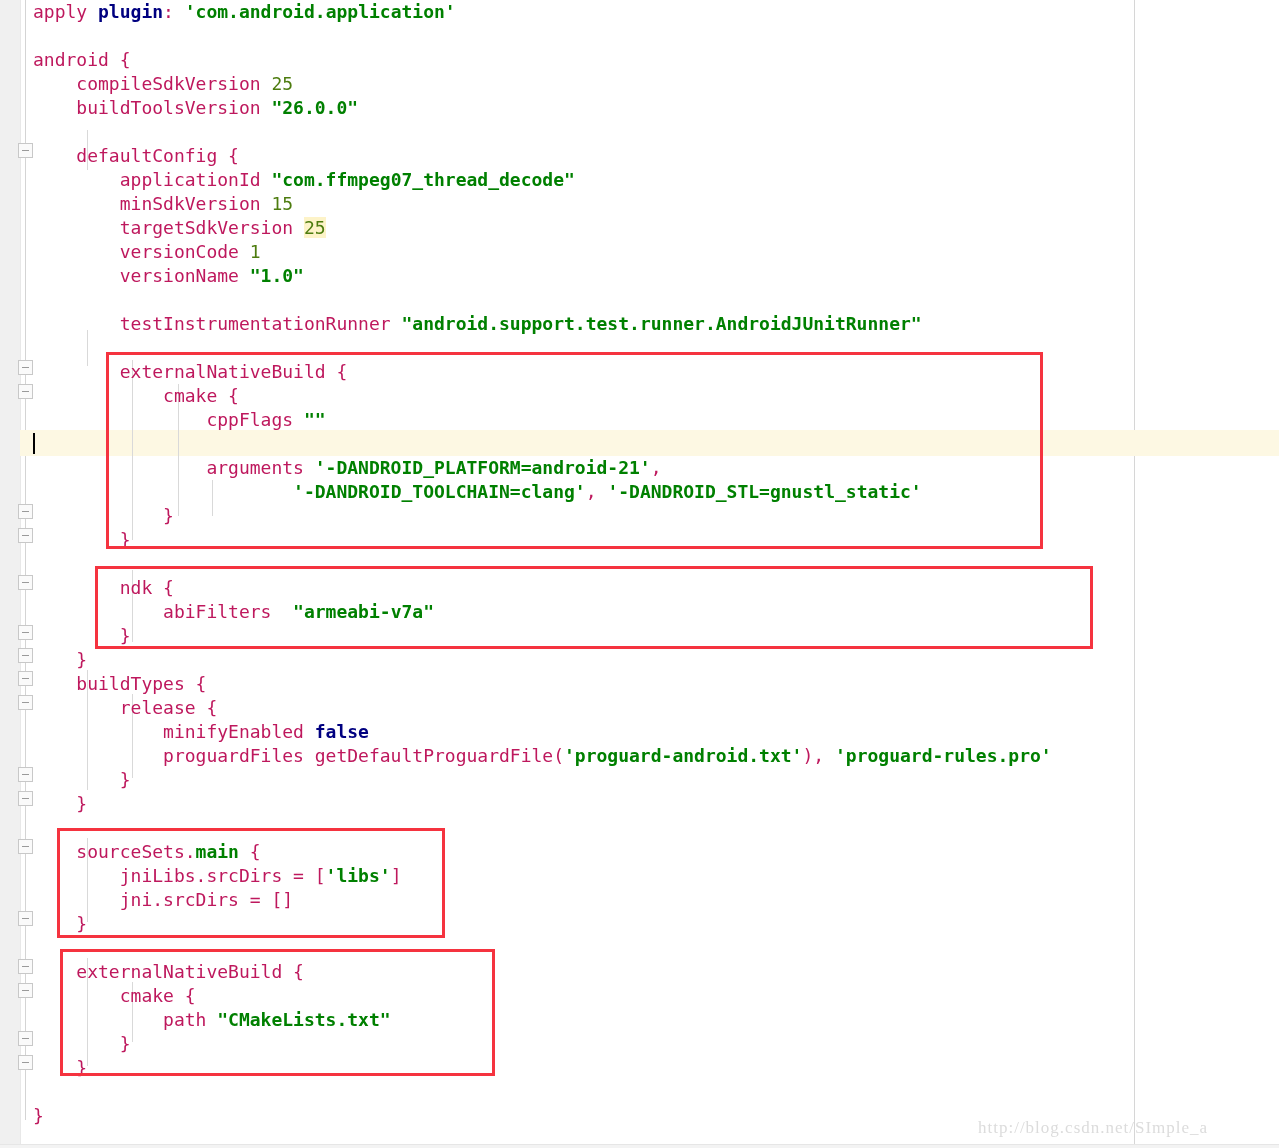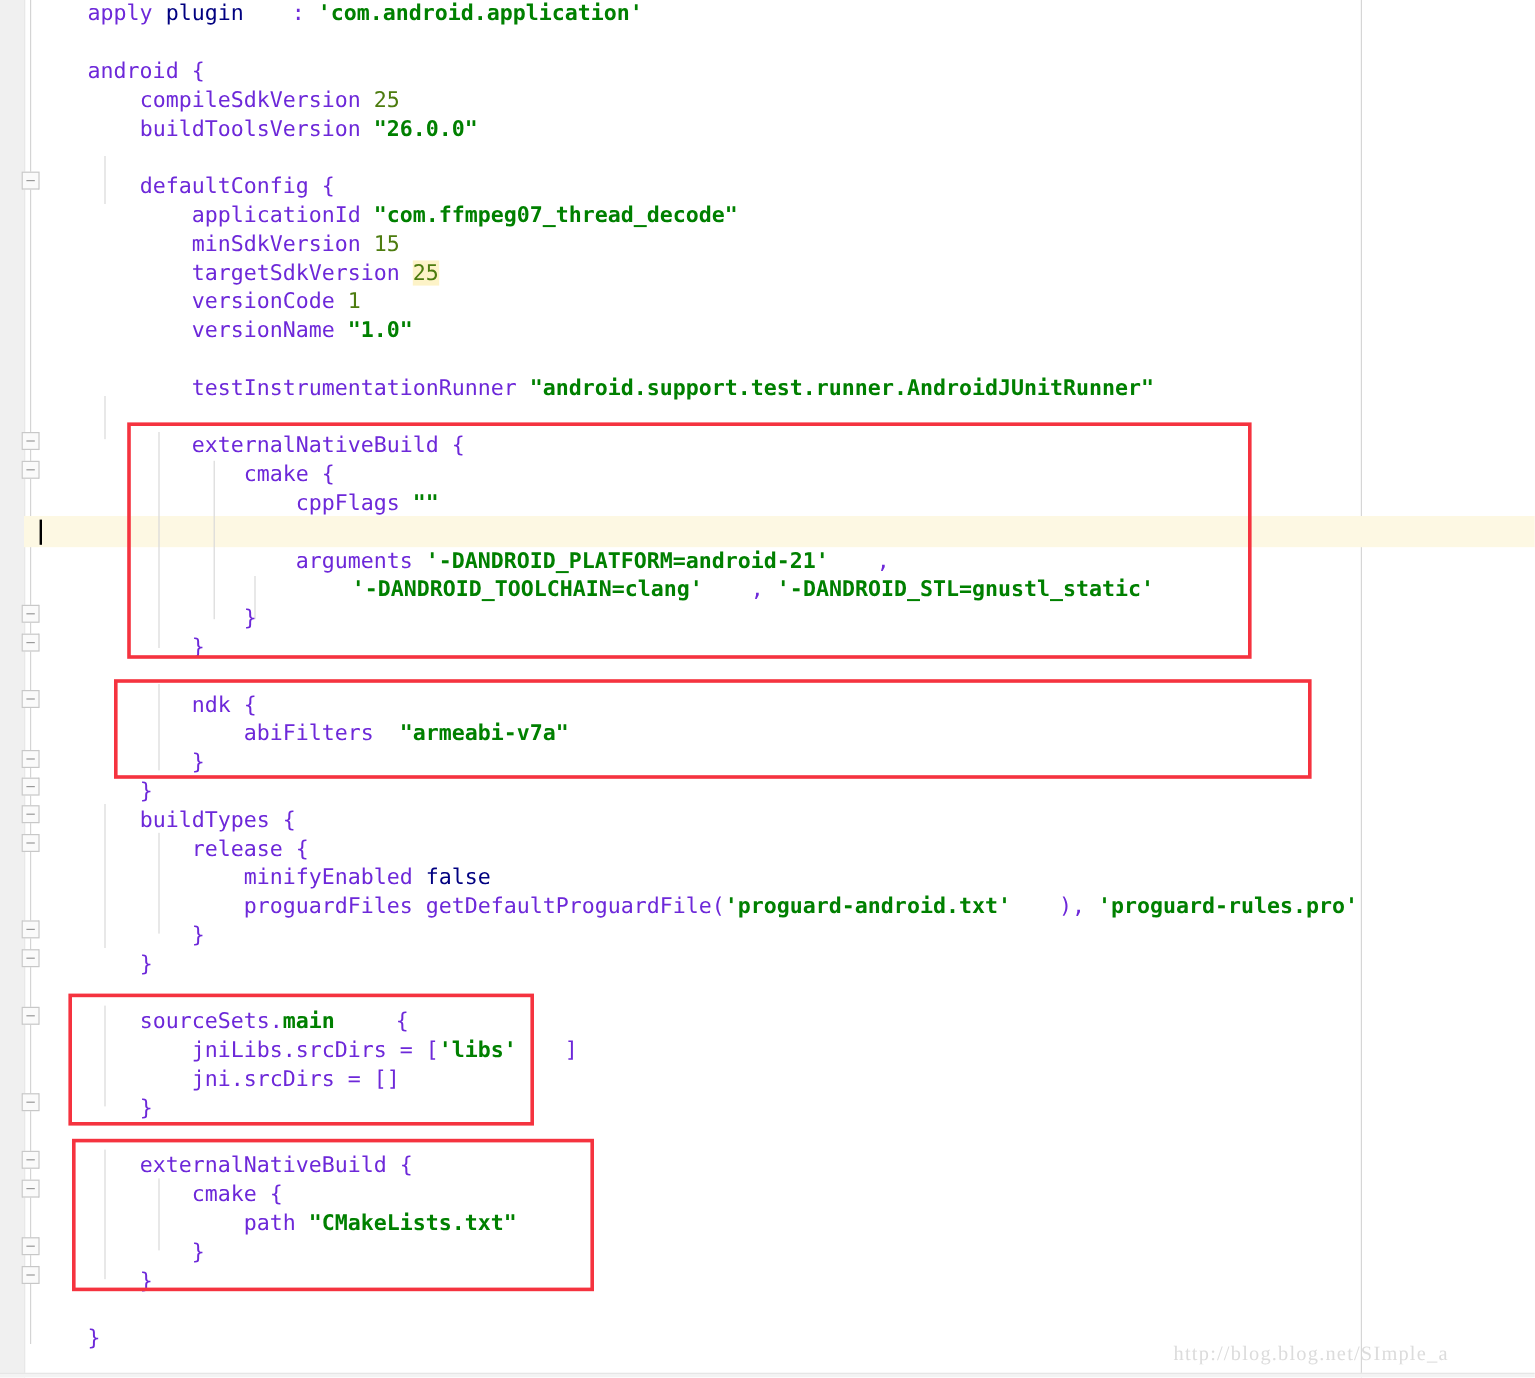--- a/index.html
+++ b/index.html
@@ -105,24 +105,24 @@
     font-size: 18px;
     line-height: 24px;
     white-space: pre;
     color: #000000;
     letter-spacing: 0;
   }
   .ln {
     height: 24px;
     white-space: pre;
   }
-  .kw   { color: #000080; font-weight: normal; }
+  .kw   { color: #000080; font-weight: bold; }
   .str  { color: #008000; font-weight: bold; }
   .num  { color: #4d7c0f; }
-  .plain{ color: #6d28d9; margin-left: 40px; }
+  .plain{ color: #be185d; }
   .hl-token { background: #fdf3c8; }
 
   
   .indent-guide {
     position: absolute;
     width: 1px;
     background: #d9d9d9;
   }
 
   
@@ -200,15 +200,15 @@
 
   <div id="code"><div class="ln"><span class="plain">apply </span><span class="kw">plugin</span><span class="plain">: </span><span class="str">'com.android.application'</span></div><div class="ln">​</div><div class="ln"><span class="plain">android {</span></div><div class="ln"><span>    </span><span class="plain">compileSdkVersion </span><span class="num">25</span></div><div class="ln"><span>    </span><span class="plain">buildToolsVersion </span><span class="str">"26.0.0"</span></div><div class="ln">​</div><div class="ln"><span>    </span><span class="plain">defaultConfig {</span></div><div class="ln"><span>        </span><span class="plain">applicationId </span><span class="str">"com.ffmpeg07_thread_decode"</span></div><div class="ln"><span>        </span><span class="plain">minSdkVersion </span><span class="num">15</span></div><div class="ln"><span>        </span><span class="plain">targetSdkVersion </span><span class="num hl-token">25</span></div><div class="ln"><span>        </span><span class="plain">versionCode </span><span class="num">1</span></div><div class="ln"><span>        </span><span class="plain">versionName </span><span class="str">"1.0"</span></div><div class="ln">​</div><div class="ln"><span>        </span><span class="plain">testInstrumentationRunner </span><span class="str">"android.support.test.runner.AndroidJUnitRunner"</span></div><div class="ln">​</div><div class="ln"><span>        </span><span class="plain">externalNativeBuild {</span></div><div class="ln"><span>            </span><span class="plain">cmake {</span></div><div class="ln"><span>                </span><span class="plain">cppFlags </span><span class="str">""</span></div><div class="ln">​</div><div class="ln"><span>                </span><span class="plain">arguments </span><span class="str">'-DANDROID_PLATFORM=android-21'</span><span class="plain">,</span></div><div class="ln"><span>                        </span><span class="str">'-DANDROID_TOOLCHAIN=clang'</span><span class="plain">, </span><span class="str">'-DANDROID_STL=gnustl_static'</span></div><div class="ln"><span>            </span><span class="plain">}</span></div><div class="ln"><span>        </span><span class="plain">}</span></div><div class="ln">​</div><div class="ln"><span>        </span><span class="plain">ndk {</span></div><div class="ln"><span>            </span><span class="plain">abiFilters  </span><span class="str">"armeabi-v7a"</span></div><div class="ln"><span>        </span><span class="plain">}</span></div><div class="ln"><span>    </span><span class="plain">}</span></div><div class="ln"><span>    </span><span class="plain">buildTypes {</span></div><div class="ln"><span>        </span><span class="plain">release {</span></div><div class="ln"><span>            </span><span class="plain">minifyEnabled </span><span class="kw">false</span></div><div class="ln"><span>            </span><span class="plain">proguardFiles getDefaultProguardFile(</span><span class="str">'proguard-android.txt'</span><span class="plain">), </span><span class="str">'proguard-rules.pro'</span></div><div class="ln"><span>        </span><span class="plain">}</span></div><div class="ln"><span>    </span><span class="plain">}</span></div><div class="ln">​</div><div class="ln"><span>    </span><span class="plain">sourceSets.</span><span class="str">main</span><span class="plain"> {</span></div><div class="ln"><span>        </span><span class="plain">jniLibs.srcDirs = [</span><span class="str">'libs'</span><span class="plain">]</span></div><div class="ln"><span>        </span><span class="plain">jni.srcDirs = []</span></div><div class="ln"><span>    </span><span class="plain">}</span></div><div class="ln">​</div><div class="ln"><span>    </span><span class="plain">externalNativeBuild {</span></div><div class="ln"><span>        </span><span class="plain">cmake {</span></div><div class="ln"><span>            </span><span class="plain">path </span><span class="str">"CMakeLists.txt"</span></div><div class="ln"><span>        </span><span class="plain">}</span></div><div class="ln"><span>    </span><span class="plain">}</span></div><div class="ln">​</div><div class="ln"><span class="plain">}</span></div></div>
 
   <div id="annotation-layer">
       <div class="redbox" style="left: 106px; top: 352px; width: 937px; height: 197px; border-color: rgb(245, 51, 63);"></div>
       <div class="redbox" style="left: 95px; top: 566px; width: 998px; height: 83px; border-color: rgb(245, 51, 63);"></div>
       <div class="redbox" style="left: 57px; top: 828px; width: 388px; height: 110px; border-color: rgb(245, 51, 63);"></div>
       <div class="redbox" style="left: 60px; top: 949px; width: 435px; height: 127px; border-color: rgb(245, 51, 63);"></div>
     </div>
 
-  <div class="watermark" style="left: 978px; top: 1118px;">http://blog.blog.net/SImple_a</div>
+  <div class="watermark" style="left: 978px; top: 1118px;">http://blog.csdn.net/SImple_a</div>
   <div class="bottom-edge"></div>
 </div>
 
 </body></html>

